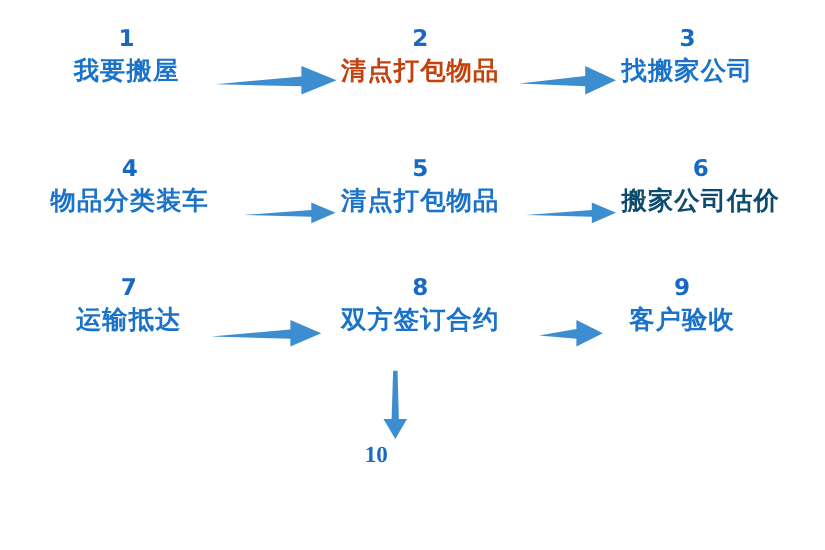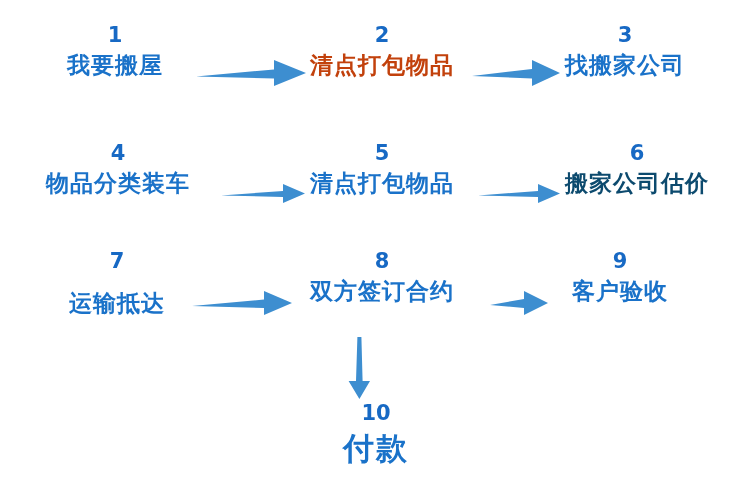--- a/index.html
+++ b/index.html
@@ -112,21 +112,21 @@
     </svg>
   </div>
 
   <div class="node" style="left:637px; top:140px;">
     <span class="node-num" style="color: rgb(23, 105, 196);">6</span>
     <span class="node-label" style="color: #0c4a6e;">搬家公司估价</span>
   </div>
 
   <div class="node" style="left:117px; top:248px;">
     <span class="node-num" style="color: rgb(23, 105, 196);">7</span>
-    <span class="node-label" style="color: rgb(26, 114, 201); margin-top: 12px;">运输抵达</span>
+    <span class="node-label" style="color: rgb(26, 114, 201);">运输抵达</span>
   </div>
 
   <div class="arrow" style="left:192px; top:288px;">
     <svg width="100" height="30" viewBox="0 0 100 30" aria-hidden="true">
       <path d="M0 18 L72 11.5 L72 3 L100 15 L72 27 L72 20 Z" fill="#3d8ed0"></path>
     </svg>
   </div>
 
   <div class="node" style="left:382px; top:248px;">
     <span class="node-num" style="color: rgb(23, 105, 196);">8</span>
@@ -143,18 +143,17 @@
     <span class="node-num" style="color: rgb(23, 105, 196);">9</span>
     <span class="node-label" style="color: rgb(26, 114, 201);">客户验收</span>
   </div>
 
   <div class="arrow" style="left:343px; top:337px;">
     <svg width="32" height="62" viewBox="0 0 32 62" aria-hidden="true">
       <path d="M14.4 0 L18.4 0 L19.6 44 L27 44 L16.4 62 L5.6 44 L13 44 Z" fill="#3d8ed0"></path>
     </svg>
   </div>
 
-  <div class="node big" style="left:376px; top:400px;">
+  <div class="node big" style="left:342px; top:400px;font-family:Liberation Serif, serif;">
     <span class="node-num" style="color: rgb(23, 105, 196);">10</span>
-    <span class="node-label" style="color: rgb(26, 114, 201);">付款</span>
   </div>
 
 </div>
 
 </body></html>

